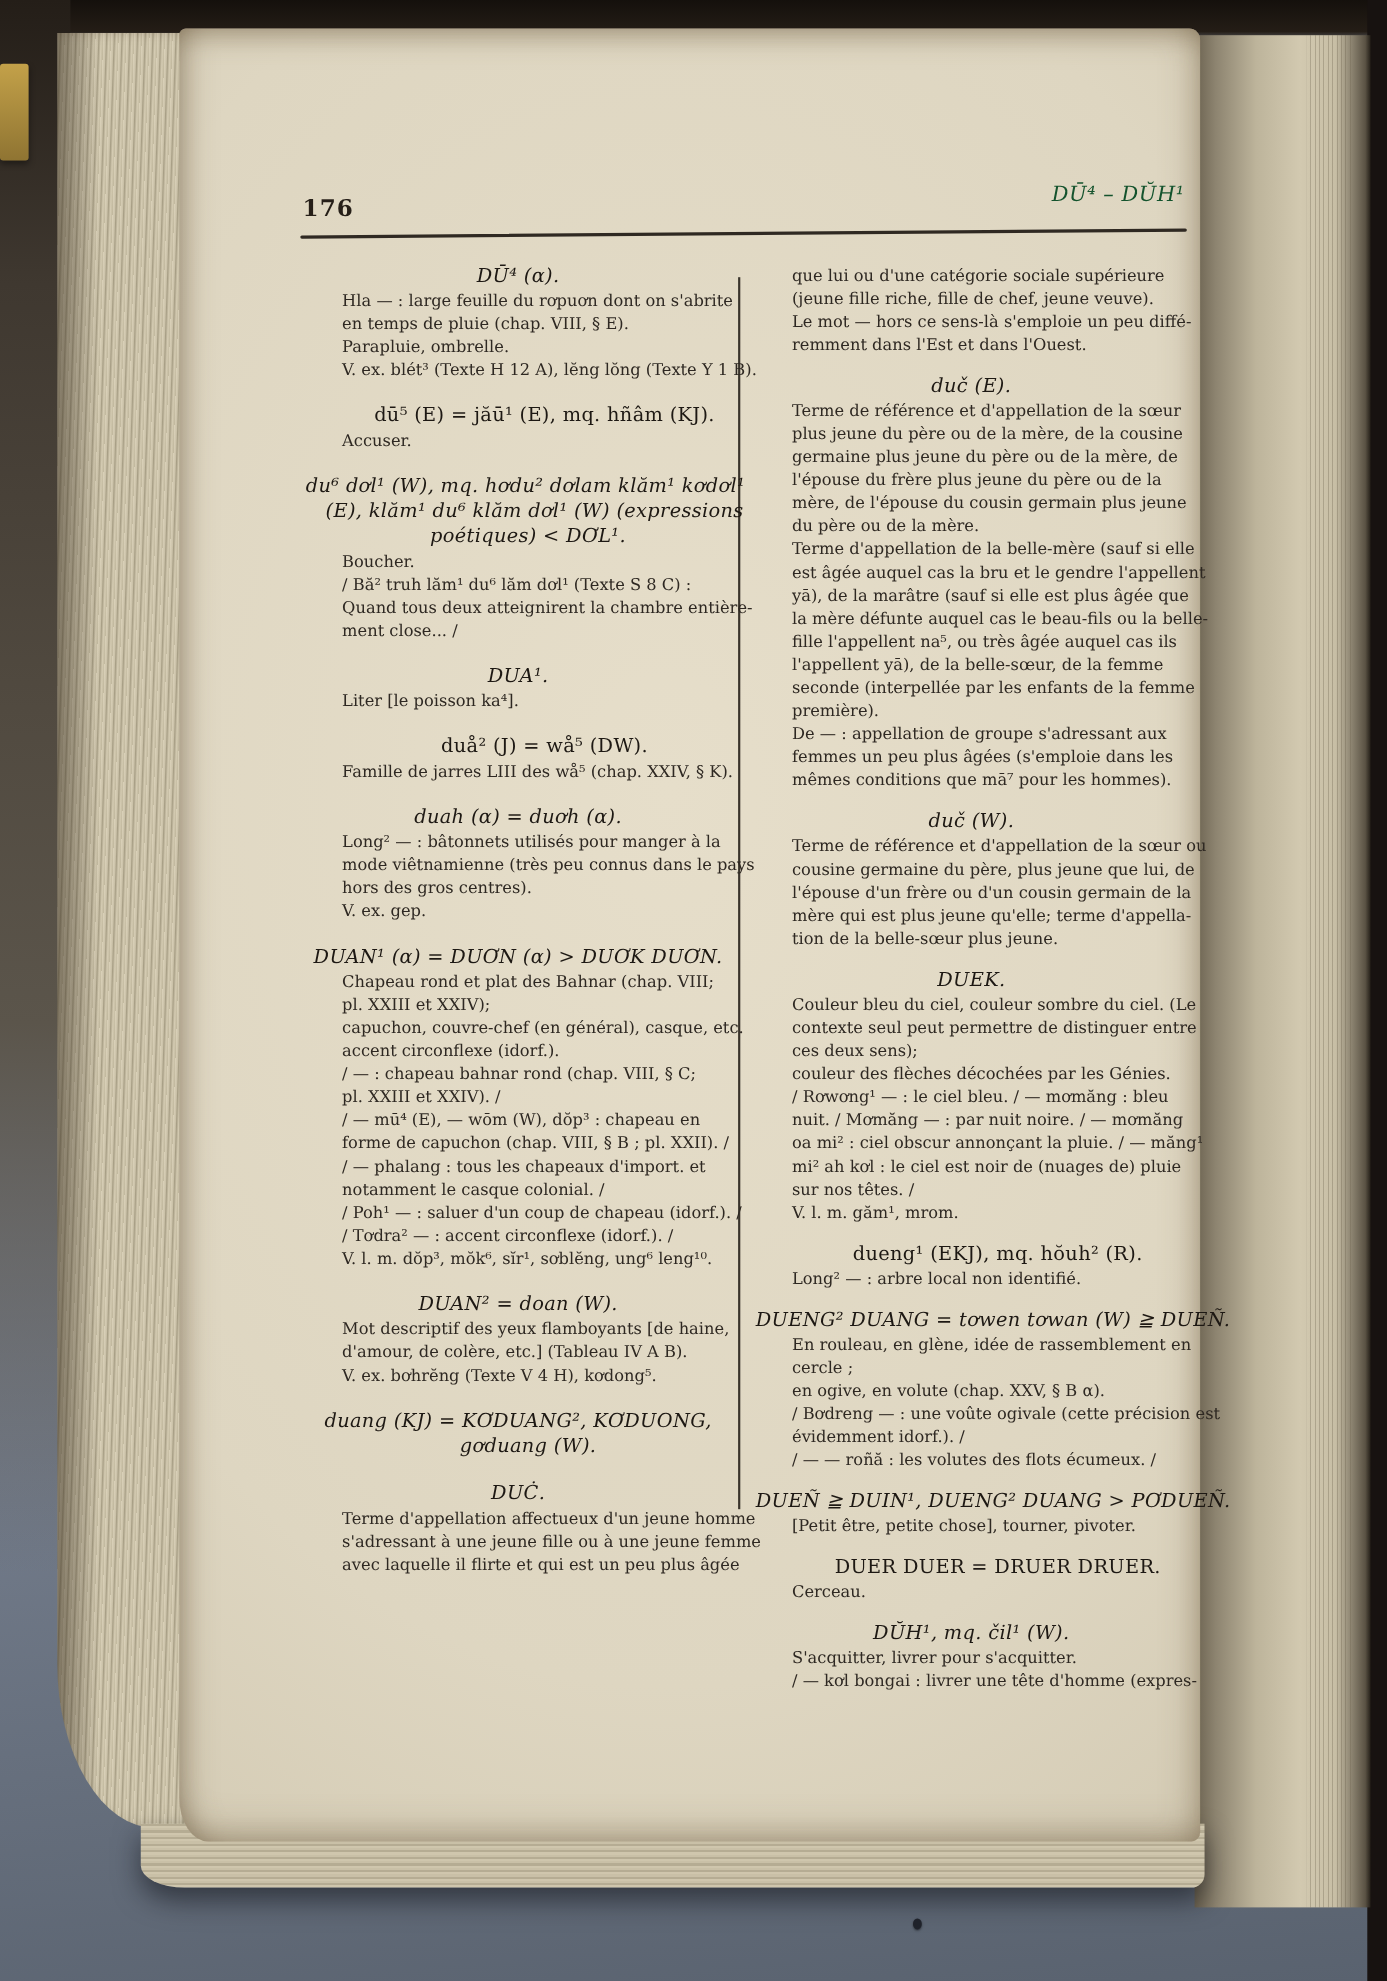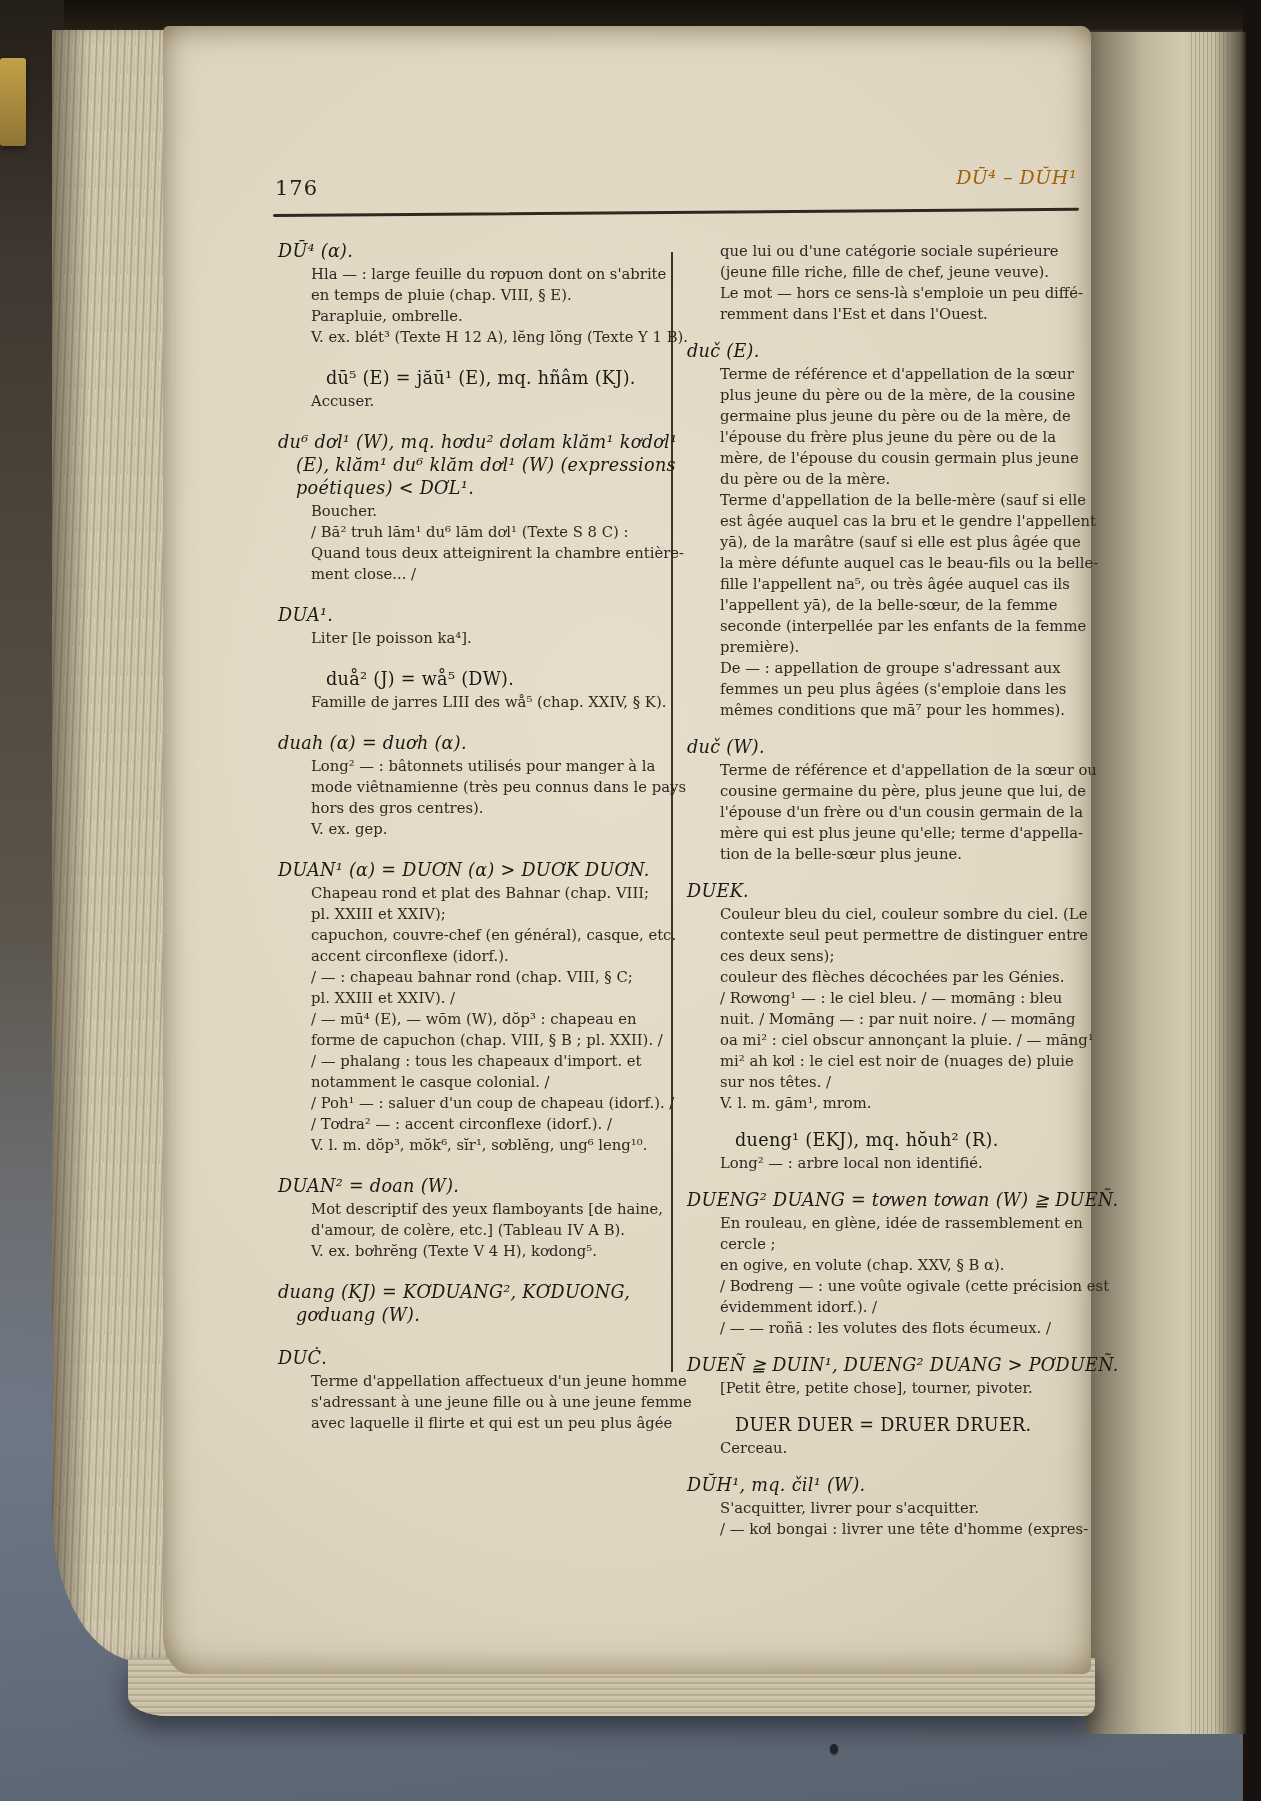--- a/index.html
+++ b/index.html
@@ -36,32 +36,32 @@
     border-radius: 6px 10px 8px 26px / 6px 10px 8px 40px;
     box-shadow: inset 16px 0 30px -14px rgba(95,78,52,.5),
                 inset -18px 0 34px -16px rgba(110,92,62,.45),
                 inset 0 20px 30px -18px rgba(110,92,62,.5),
                 inset 0 -24px 36px -20px rgba(110,92,62,.4); }
   .speck { position:absolute; left:830px; top:1744px; width:8px; height:10px; border-radius:50%;
     background:#1f222a; box-shadow:0 1px 2px rgba(0,0,0,.5); }
 
   
   .content { position:absolute; left:163px; top:26px; width:928px; height:1648px; color:#2e2822; }
-  .pagenum { position:absolute; left:112px; top:150px; font-size:21px; letter-spacing:1px; color:#261f18; }
-  .runhead { position:absolute; right:14px; top:140px; font-size:19px; font-style:italic; color:#a16207; letter-spacing:.5px; }
+  .pagenum { position:absolute; left:112px; top:150px; font-size:21px; letter-spacing:1px; color:#261f18;font-weight:bold; }
+  .runhead { position:absolute; right:14px; top:140px; font-size:19px; font-style:italic; color:#14532d; letter-spacing:.5px; }
   .rule { position:absolute; left:110px; top:188px; width:806px; height:3px; background:#2f2922;
     border-radius:3px; transform:rotate(-0.45deg); transform-origin:left center; }
   .divider { position:absolute; left:508px; top:226px; width:2px; height:1120px; background:#39332b; }
   .column { position:absolute; top:214px; }
   .col-left  { left:115px; width:386px; }
   .col-right { left:524px; width:392px; }
   .entry { margin-bottom:16px; }
   .col-left .entry { margin-bottom:20px; }
   .entry-head { font-size:17.6px; color:#1d1813; letter-spacing:.3px; }
-  .entry-head .head-line { line-height:23px; white-space:nowrap; }
+  .entry-head .head-line { line-height:23px; white-space:nowrap;text-align:center; }
   .head-italic { font-style:italic; }
   .head-roman { font-style:normal;margin-left:48px; }
   .head-cont { margin-left:18px; }
   .entry-body { margin-left:33px; }
   .text-line { font-size:14.8px; line-height:21px; white-space:nowrap; color:#2e2822; }
 </style>
 </head>
 <body>
 
 <div class="frame-top"></div>

